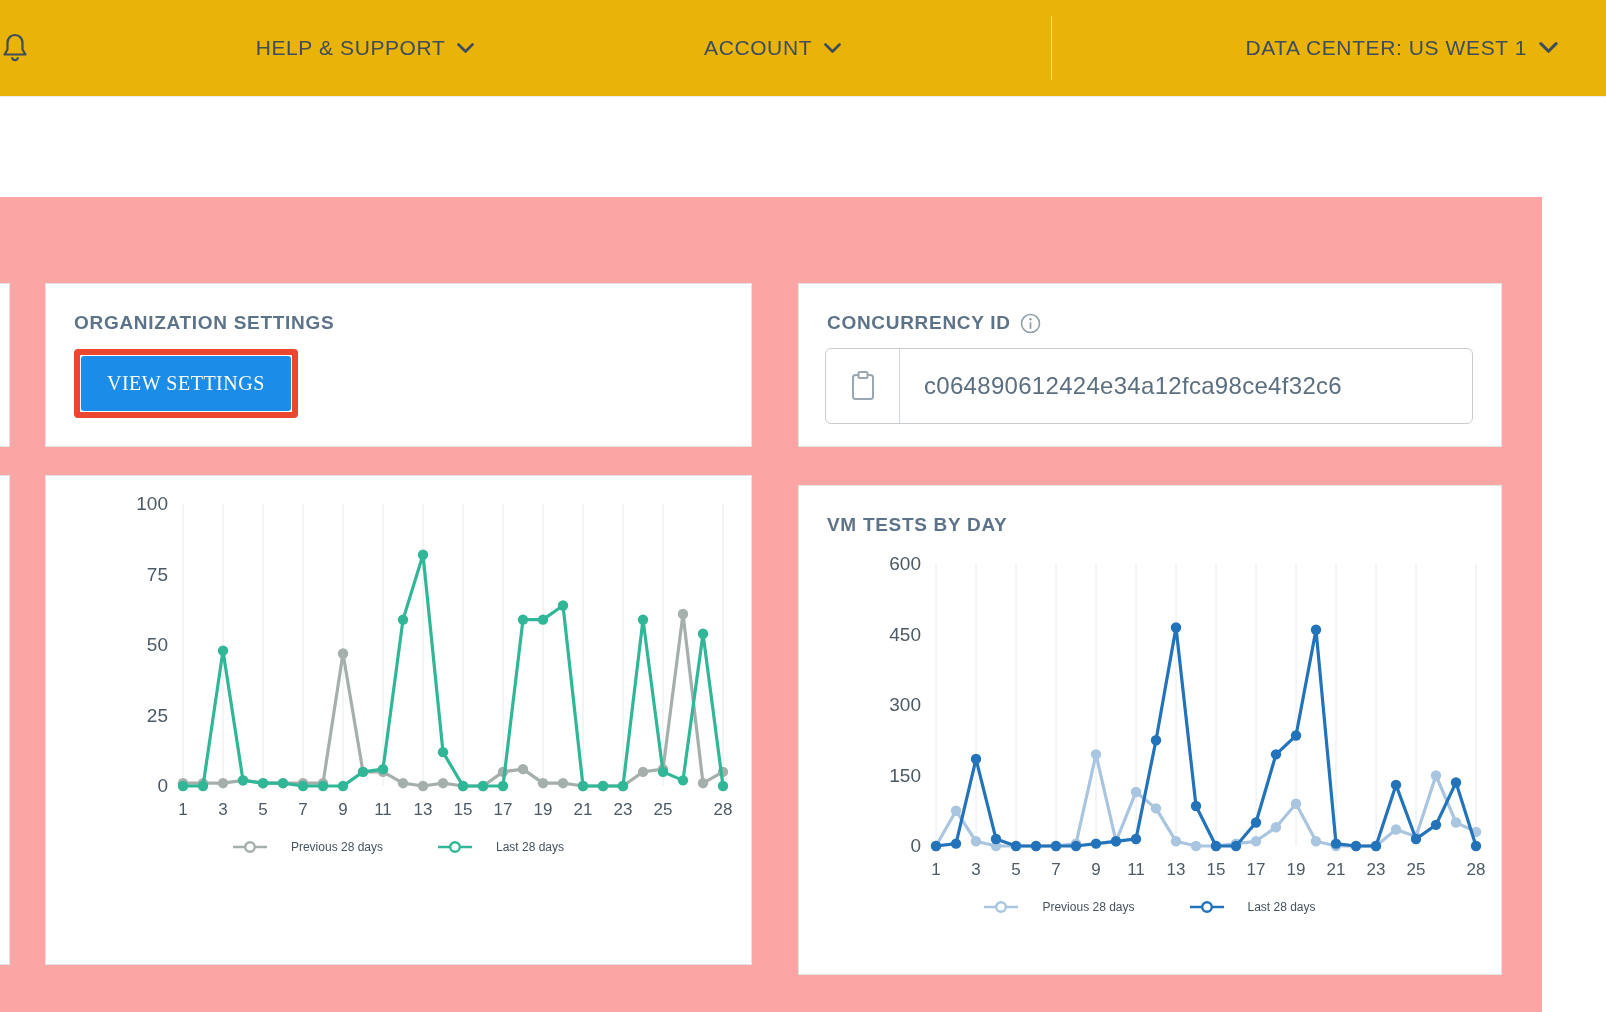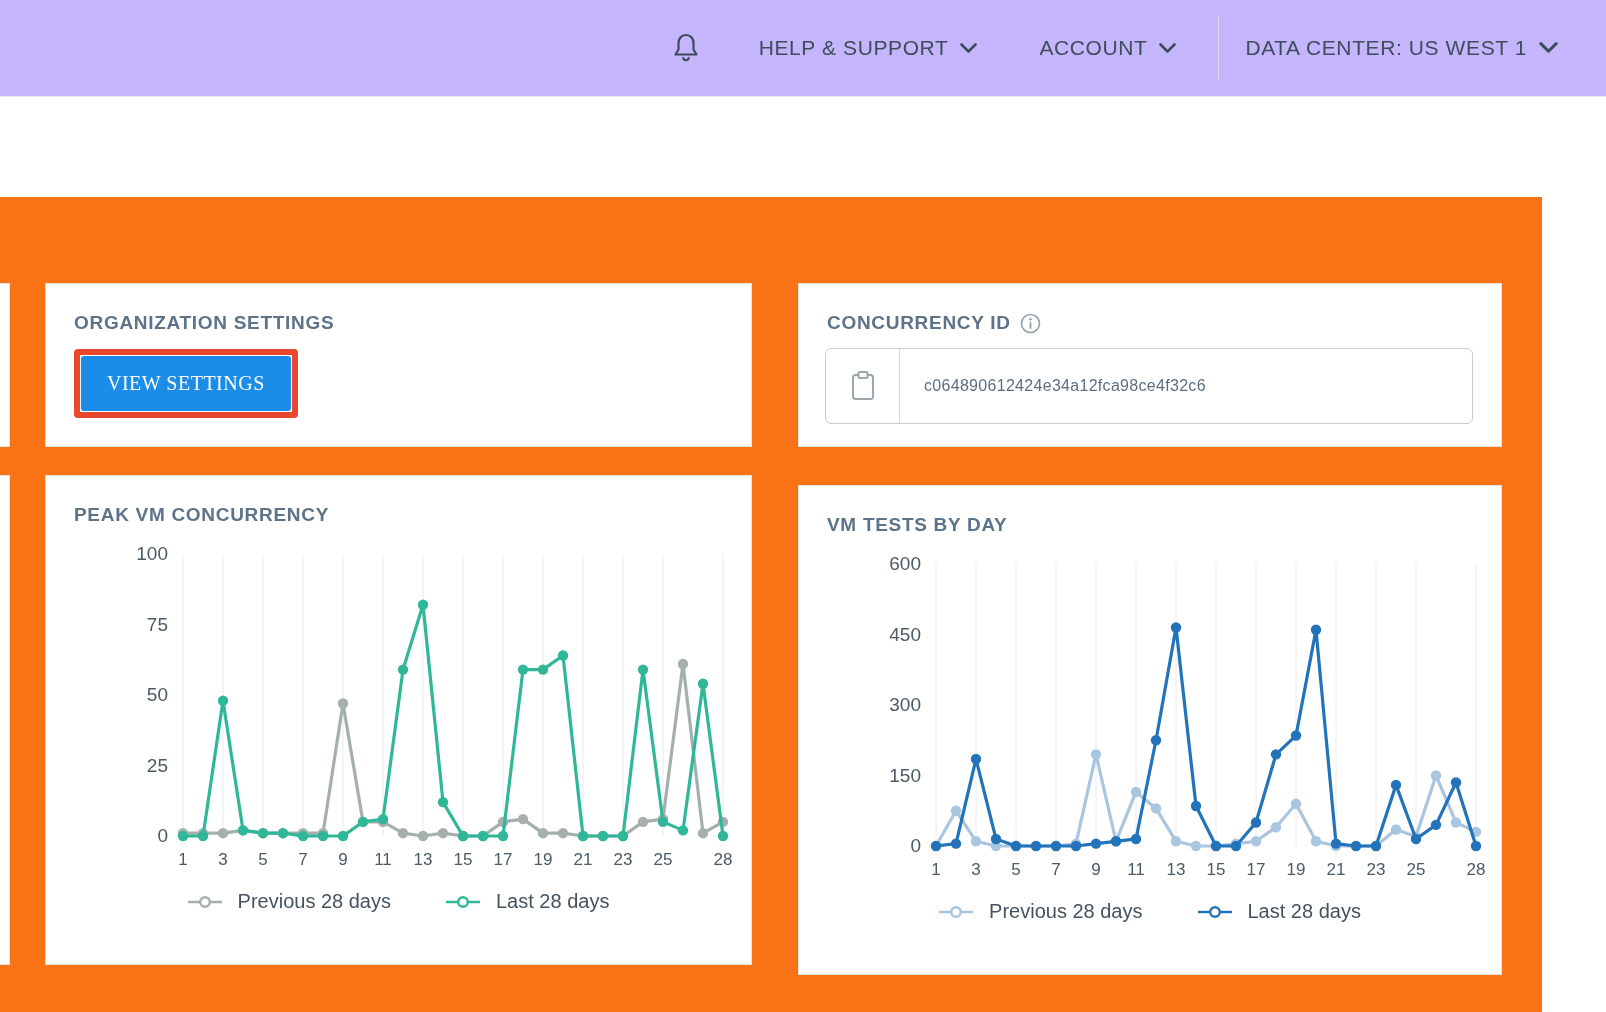--- a/index.html
+++ b/index.html
@@ -1,35 +1,35 @@
 <!DOCTYPE html>
 <html><head>
 <meta charset="utf-8">
 <style>
   * { margin:0; padding:0; box-sizing:border-box; }
   html,body { width:1606px; height:1012px; background:#ffffff; font-family:"Liberation Sans", sans-serif; overflow:hidden; }
 
   
   .header {
-    height:97px; background:#c4b5fd; border-bottom:1px solid #ececec;
-    display:flex; align-items:center; justify-content:flex-end;
+    height:97px; background:#eab308; border-bottom:1px solid #ececec;
+    display:flex; align-items:center; justify-content:space-between;
     padding-right:48px; color:#3e4d5b;
   }
   .hdr-item { display:inline-flex; align-items:center; gap:12px; font-size:21px; letter-spacing:0.6px; color:#3e4d5b; cursor:pointer; }
   .bell-wrap { margin-right:58px; }
   .hdr-help { margin-right:62px; }
   .hdr-account { margin-right:42px; }
   .hdr-divider { width:1px; height:64px; background:#dddddd; margin-right:26px; }
   .chevron { display:inline-block; }
 
   
   .subheader { height:100px; background:#ffffff; }
 
   
-  .content { position:relative; height:815px; background:#f97316;padding-left:40px; }
+  .content { position:relative; height:815px; background:#fca5a5;padding-left:40px; }
   .scroll-gutter { position:absolute; right:0; top:0; width:64px; height:100%; background:#ffffff; }
 
   .card { position:absolute; background:#ffffff; border:1px solid #e3e3e3; }
   .edge-card { left:0; width:10px; border-left:none; }
   .card-orgsettings { left:45px; top:86px; width:707px; height:164px; }
   .card-orgid { left:798px; top:86px; width:704px; height:164px; }
   .card-peak { left:45px; top:278px; width:707px; height:490px; }
   .card-vmtests { left:798px; top:288px; width:704px; height:490px; }
 
   .card-title { font-size:19px; font-weight:700; letter-spacing:0.7px; color:#5d7389; padding:28px 28px 0 28px; display:flex; align-items:center; gap:9px; }
@@ -41,26 +41,26 @@
     font-family:Liberation Serif, serif; font-size:20px; letter-spacing:0.5px;
     padding:16px 26px; border-radius:3px;
   }
 
   
   .orgid-field {
     margin:14px 28px 0 26px; height:76px; display:flex; align-items:stretch;
     border:1px solid #c8cdd2; border-radius:6px; background:#fff; cursor:pointer;
   }
   .orgid-icon-cell { width:74px; display:flex; align-items:center; justify-content:center; border-right:1px solid #d4d8dc; }
-  .orgid-value { display:flex; align-items:center; padding-left:24px; font-size:16px; color:#5c6f80; letter-spacing:0.3px; }
+  .orgid-value { display:flex; align-items:center; padding-left:24px; font-size:24px; color:#5c6f80; letter-spacing:0.3px; }
 
   
   .chart-svg { display:block; margin:14px 0 0 45px; }
   .legend { display:flex; justify-content:center; align-items:center; gap:55px; margin-top:10px; }
-  .legend-item { display:inline-flex; align-items:center; gap:16px; font-size:20px; color:#45525f; cursor:pointer; }
+  .legend-item { display:inline-flex; align-items:center; gap:24px; font-size:12px; color:#45525f; cursor:pointer; }
 
   svg text { font-family:"Liberation Sans", sans-serif; }
 </style>
 </head>
 <body>
 
 <div class="header">
   <span class="hdr-item bell-wrap">
     <svg width="30" height="34" viewBox="0 0 30 34">
       <path d="M15 4 C10 4 7.5 8 7.5 12 v6.5 L4.5 23.5 h21 L22.5 18.5 V12 C22.5 8 20 4 15 4 Z" fill="none" stroke="#3e4d5b" stroke-width="2.2" stroke-linejoin="round"></path>
@@ -123,23 +123,20 @@
         <svg width="26" height="32" viewBox="0 0 26 32">
           <rect x="3" y="5" width="20" height="24" rx="2.5" fill="none" stroke="#9aa7b0" stroke-width="2"></rect>
           <rect x="8.5" y="2" width="9" height="6" rx="1.5" fill="#ffffff" stroke="#9aa7b0" stroke-width="2"></rect>
         </svg>
       </div>
       <div class="orgid-value">c064890612424e34a12fca98ce4f32c6</div>
     </div>
   </div>
 
   <div class="card card-peak">
-    <div class="card-title">
-      <span>PEAK VM CONCURRENCY</span>
-    </div>
     <svg class="chart-svg" width="660" height="340">
         <line x1="92" y1="14" x2="92" y2="296" stroke="#e9eaea" stroke-width="1"></line>
         <text x="92" y="325" text-anchor="middle" fill="#4c5a66" font-size="17">1</text>
         <line x1="132" y1="14" x2="132" y2="296" stroke="#e9eaea" stroke-width="1"></line>
         <text x="132" y="325" text-anchor="middle" fill="#4c5a66" font-size="17">3</text>
         <line x1="172" y1="14" x2="172" y2="296" stroke="#e9eaea" stroke-width="1"></line>
         <text x="172" y="325" text-anchor="middle" fill="#4c5a66" font-size="17">5</text>
         <line x1="212" y1="14" x2="212" y2="296" stroke="#e9eaea" stroke-width="1"></line>
         <text x="212" y="325" text-anchor="middle" fill="#4c5a66" font-size="17">7</text>
         <line x1="252" y1="14" x2="252" y2="296" stroke="#e9eaea" stroke-width="1"></line>

